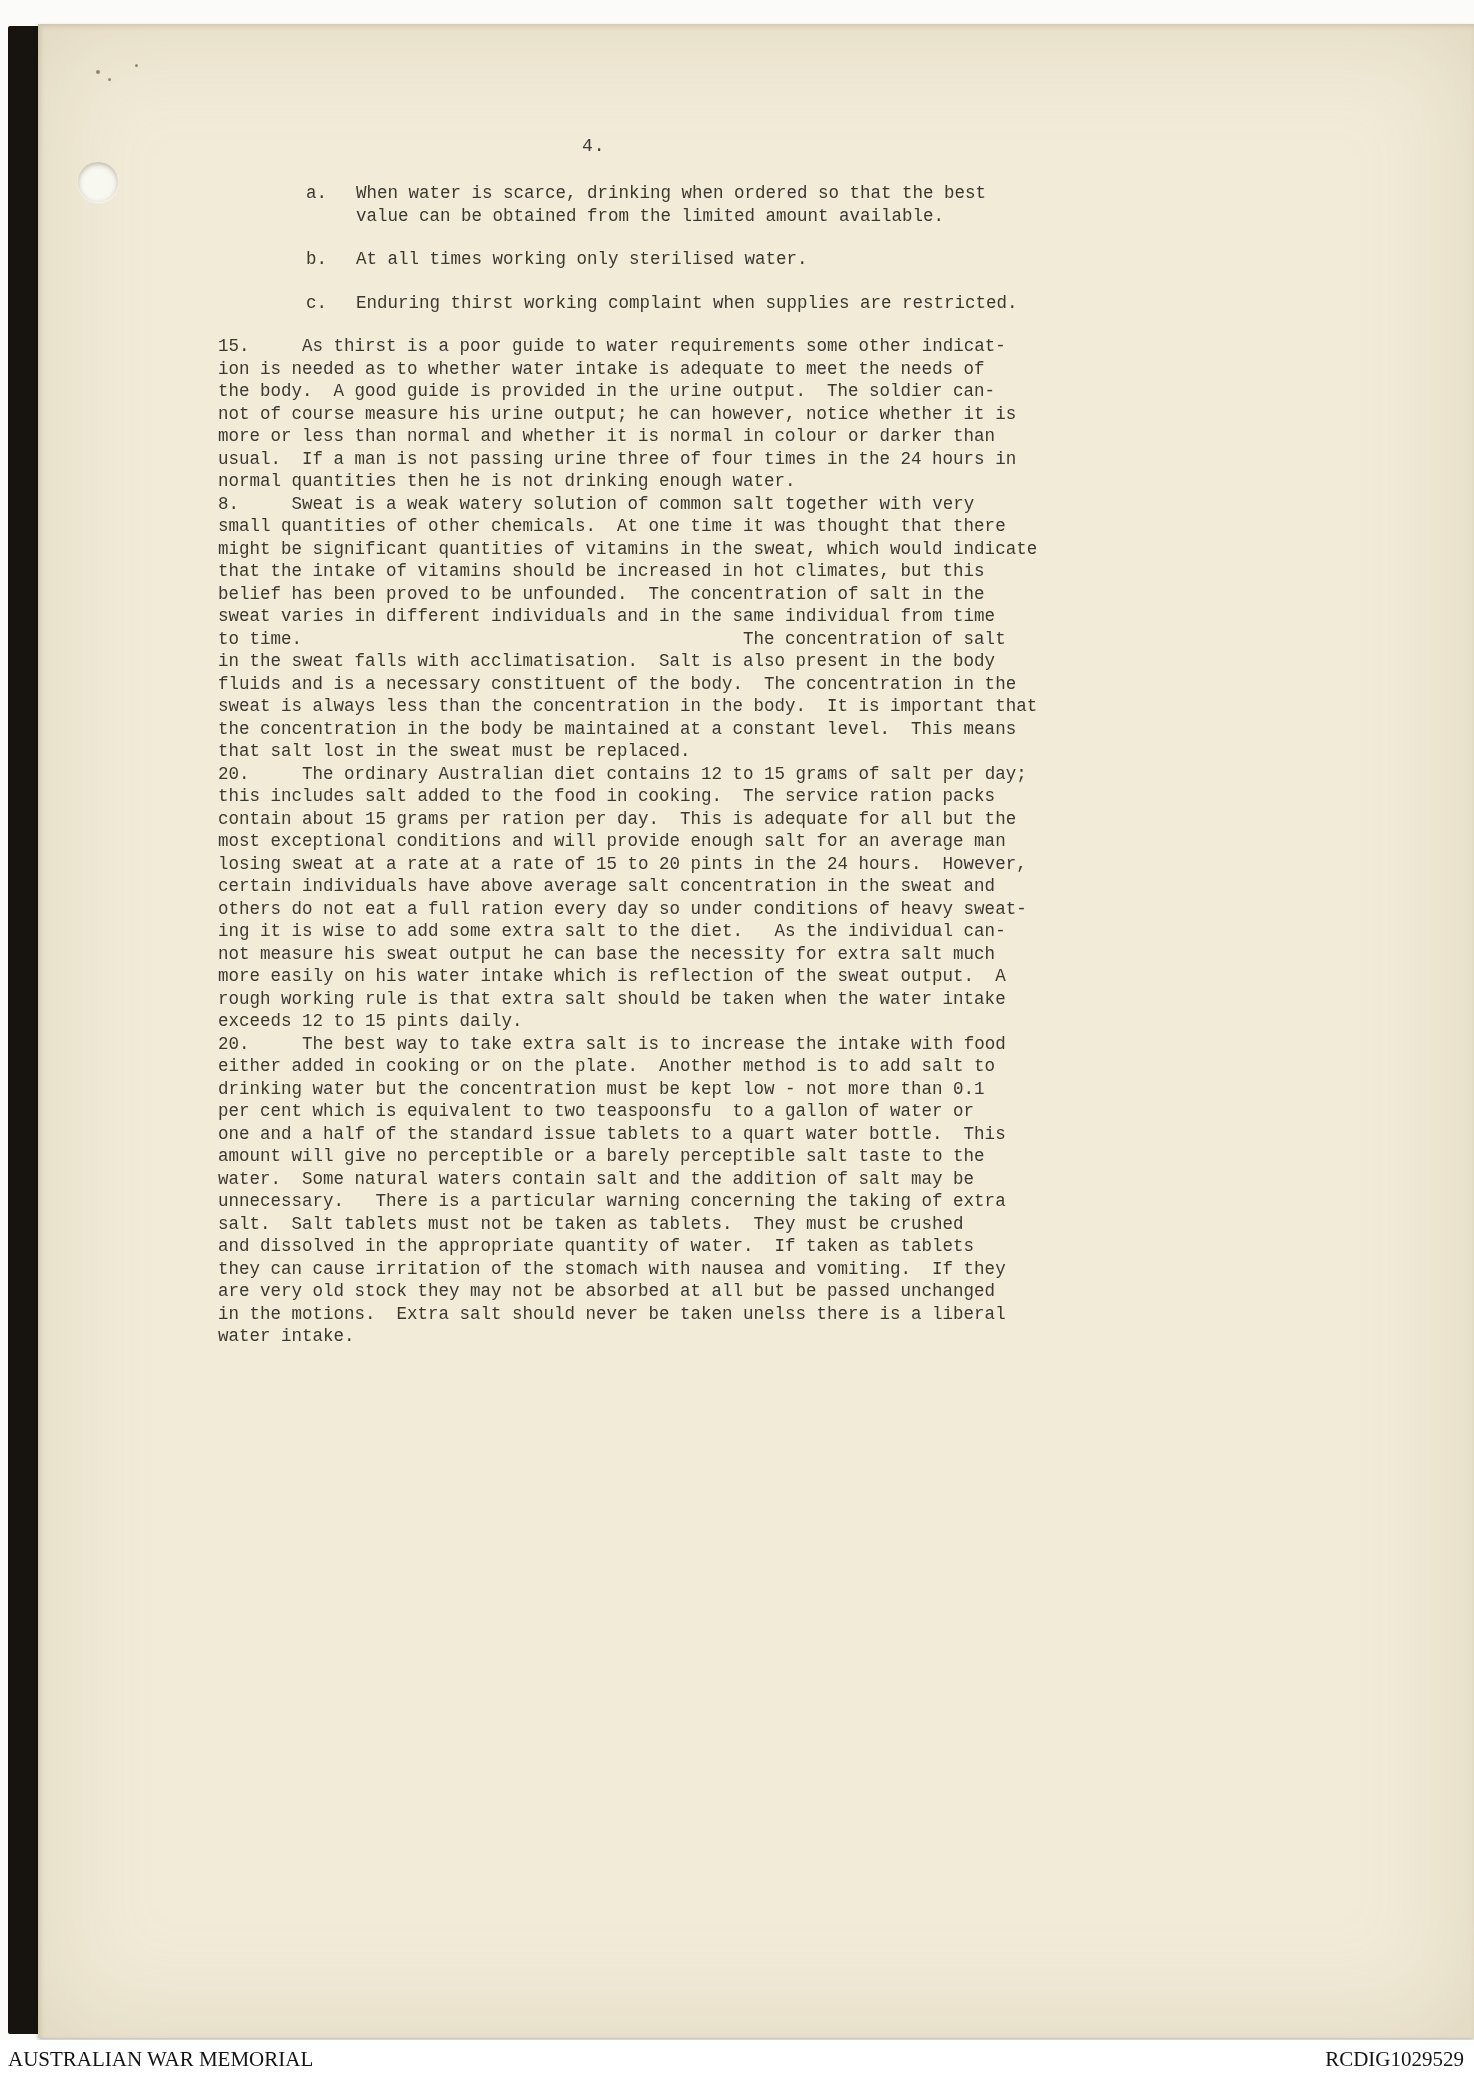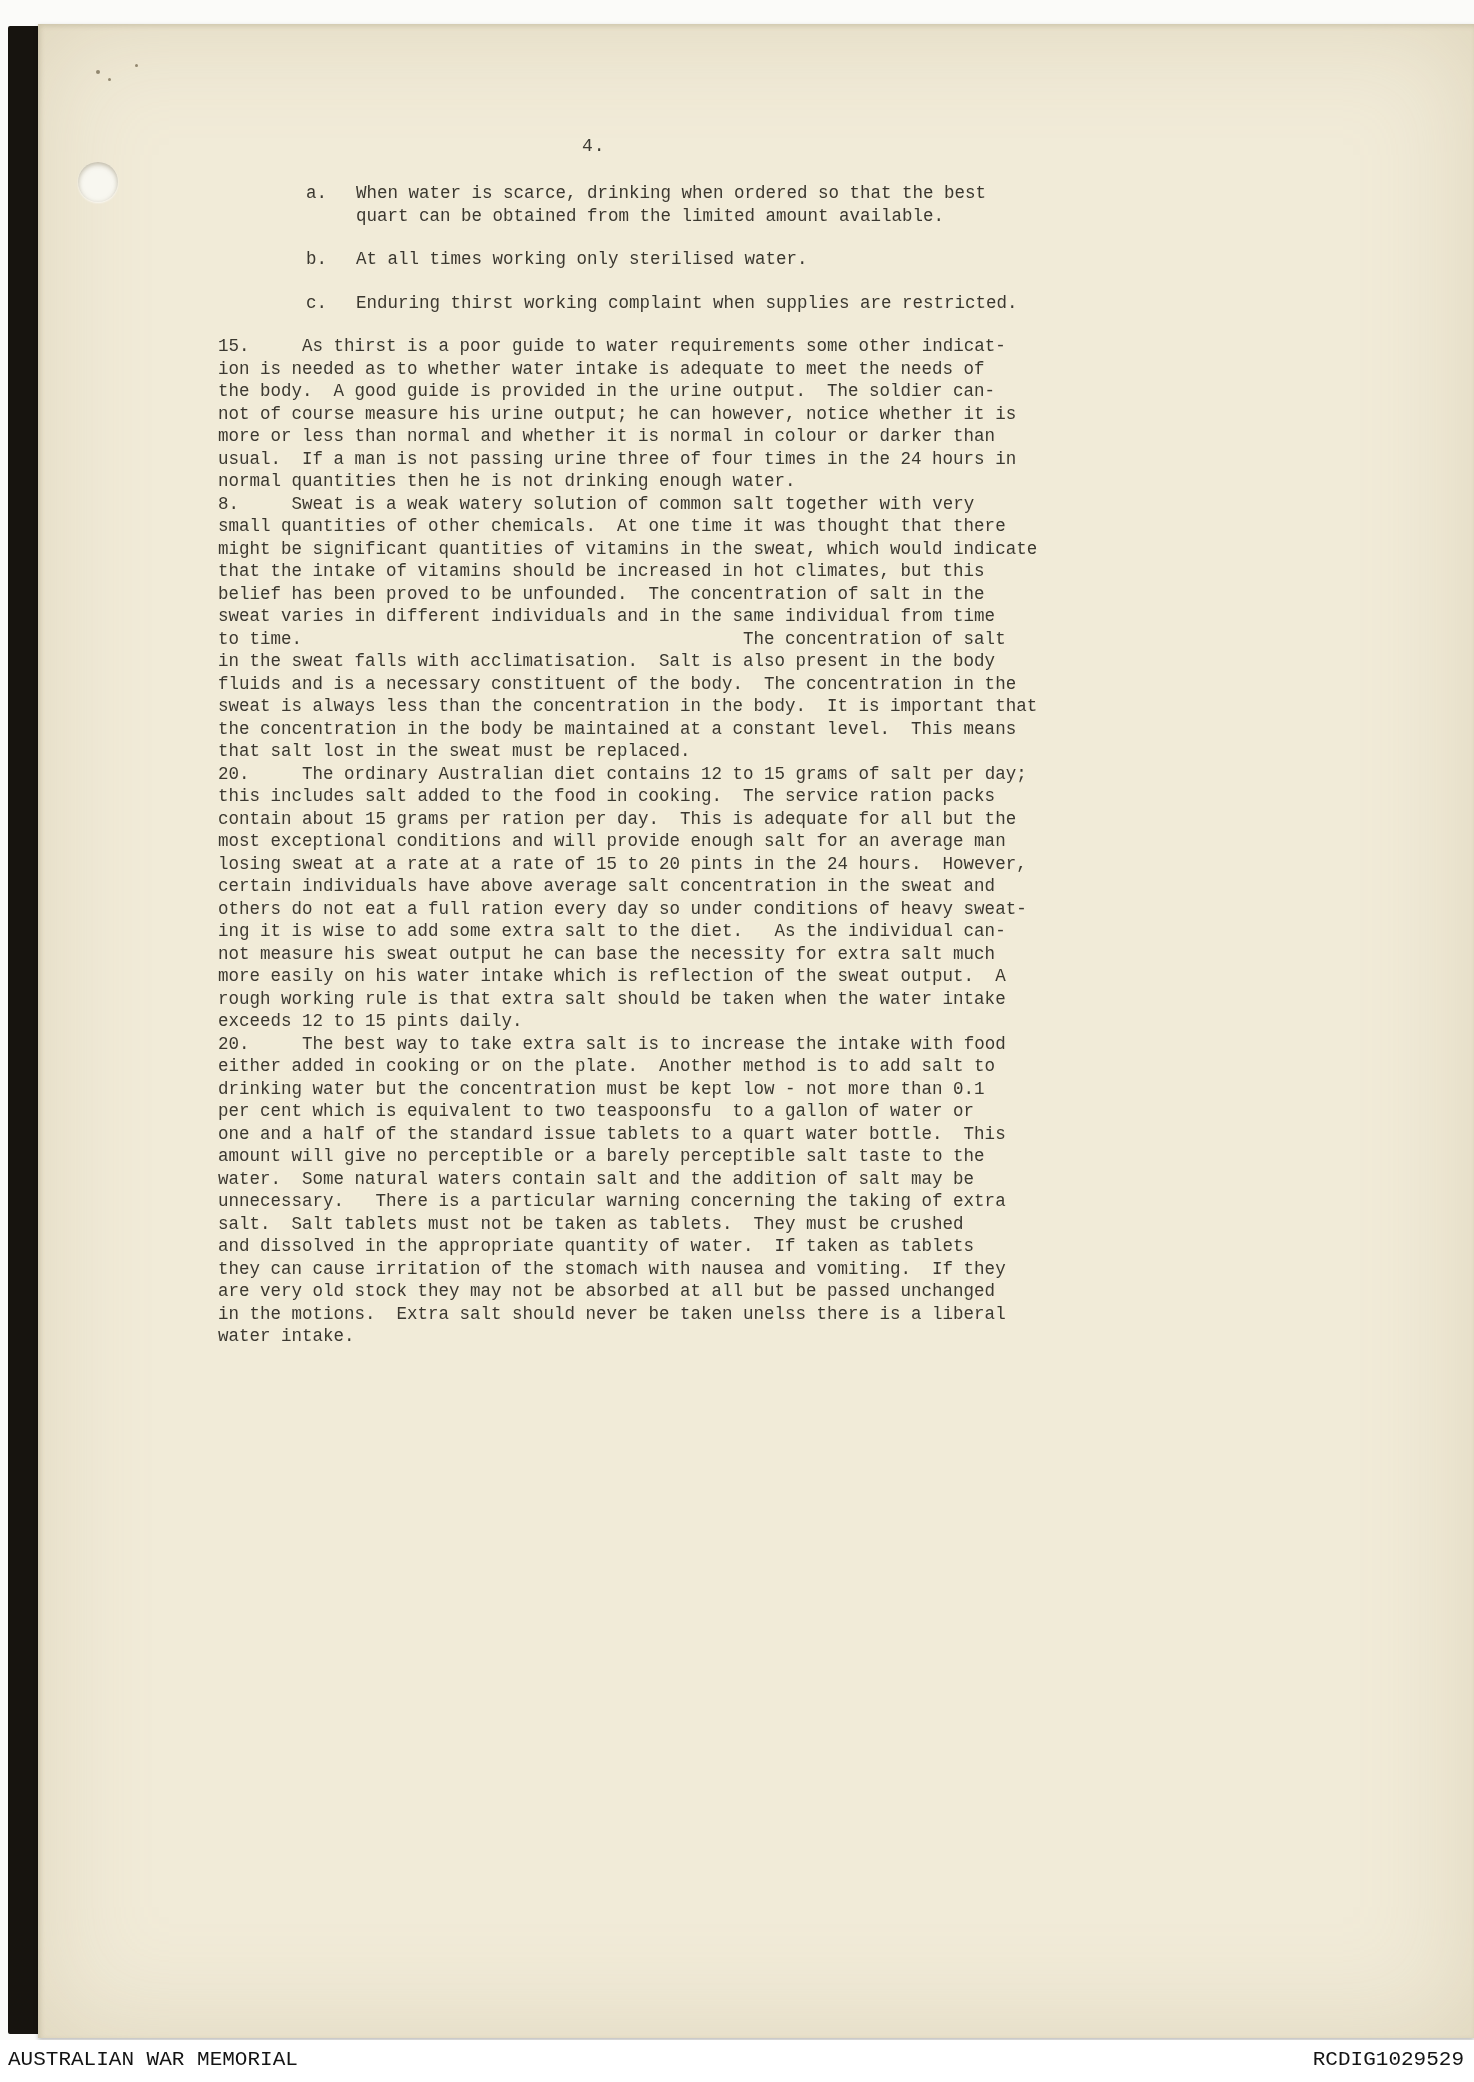--- a/index.html
+++ b/index.html
@@ -79,21 +79,21 @@
   }
   .footer {
     position: absolute;
     left: 0; bottom: 0;
     width: 100%; height: 42px;
     background: #ffffff;
     display: flex;
     justify-content: space-between;
     align-items: center;
     padding: 0 10px 4px 8px;
-    font-family: Liberation Mono, monospace;
+    font-family: Liberation Serif, serif;
     font-size: 21px;
     color: #141414;
   }
 </style>
 </head>
 <body>
 
 <div class="scan">
 
   <div class="edge-strip"></div>
@@ -105,21 +105,21 @@
     <div class="speck s3"></div>
 
     <div class="page-number">4.</div>
 
     <div class="content">
 
       <div class="list">
         <div class="list-item">
           <span class="label">a.</span>
           <span class="text">When water is scarce, drinking when ordered so that the best
-quart can be obtained from the limited amount available.</span>
+value can be obtained from the limited amount available.</span>
         </div>
         <div class="list-item">
           <span class="label">b.</span>
           <span class="text">At all times working only sterilised water.</span>
         </div>
         <div class="list-item">
           <span class="label">c.</span>
           <span class="text">Enduring thirst working complaint when supplies are restricted.</span>
         </div>
       </div>

